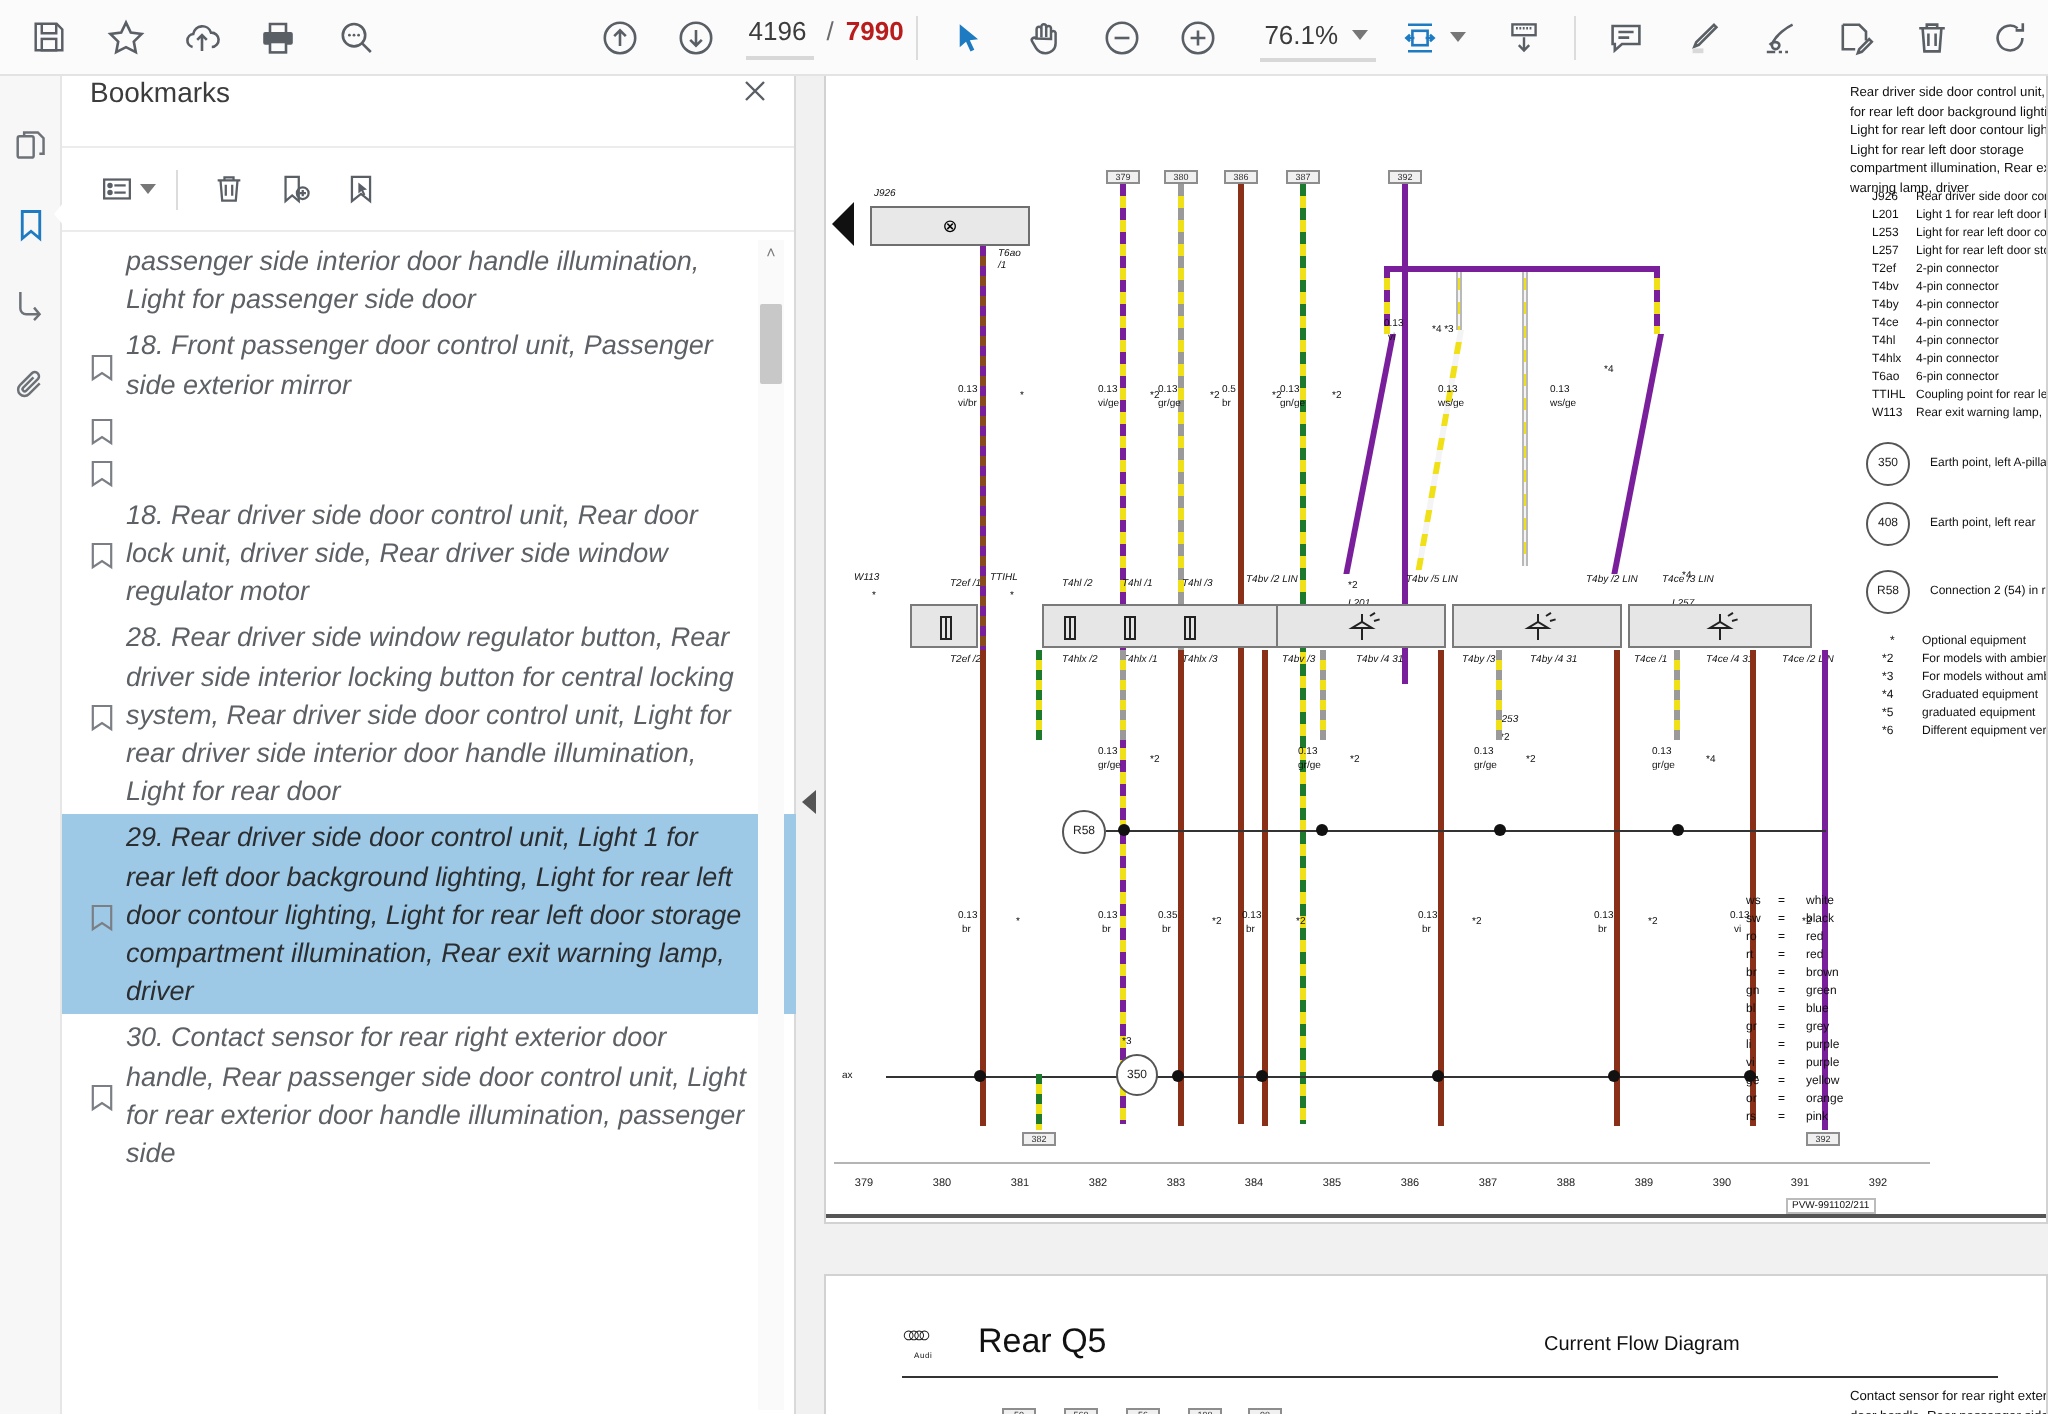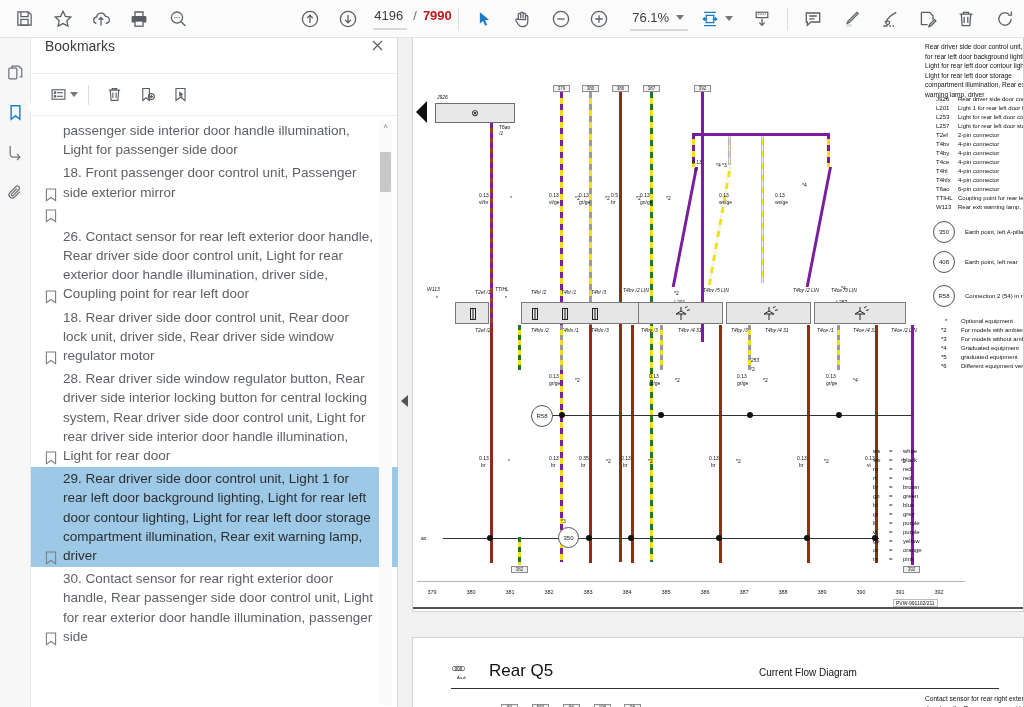--- a/index.html
+++ b/index.html
@@ -91,22 +91,22 @@
     justify-content: center; color: #5a5f66; cursor: pointer;
   }
   .bm-tool-caret { margin-left: -6px; margin-right: 4px; cursor: pointer; }
   .bm-tools-sep { width: 1px; height: 20px; background: #dcdcdc; margin: 0 7px 0 3px; }
 
   #bm-list {
     position: absolute; left: 0; top: 79px; width: 367px; height: 590px;
     overflow: hidden; padding-top: 2px;
   }
   .bm-item {
-    display: flex; align-items: flex-end;
-    padding: 2px 22px 2px 8px; cursor: pointer;
+    display: flex; align-items: center;
+    padding: 2px 22px 2px 8px; cursor: pointer; font-style: italic;
   }
   .bm-item.sel { background: #9ec9e6; }
   .bm-ico {
     flex: 0 0 24px; padding-top: 3px; color: #7b7f85;
     display: flex; justify-content: center;
   }
   .bm-ico.empty { visibility: hidden; }
   .bm-text {
     font-size: 13.5px; line-height: 19.2px; color: #5d6166;
     font-family: "Liberation Sans", sans-serif;
@@ -448,21 +448,20 @@
               <path d="M1.4 1h9.2v11.6L6 9.5l-4.6 3.1z"></path>
             </svg>
       </span>
     </div>
     <div class="bm-item">
       <span class="bm-ico">
         <svg width="12" height="14" viewBox="0 0 12 14" fill="none" stroke="currentColor" stroke-width="1.1">
               <path d="M1.4 1h9.2v11.6L6 9.5l-4.6 3.1z"></path>
             </svg>
       </span>
-      <span class="bm-text">26. Contact sensor for rear left exterior door handle, Rear driver side door control unit, Light for rear exterior door handle illumination, driver side, Coupling point for rear left door</span>
     </div>
     <div class="bm-item">
       <span class="bm-ico">
         <svg width="12" height="14" viewBox="0 0 12 14" fill="none" stroke="currentColor" stroke-width="1.1">
               <path d="M1.4 1h9.2v11.6L6 9.5l-4.6 3.1z"></path>
             </svg>
       </span>
       <span class="bm-text">18. Rear driver side door control unit, Rear door lock unit, driver side, Rear driver side window regulator motor</span>
     </div>
     <div class="bm-item">
@@ -799,21 +798,21 @@
    </div>
   </div>
 
   <div id="page-gap"></div>
 
   <div class="page" id="page2">
    <div class="pg-inner">
     <div class="audi-rings" style="left:38px; top:24px;">○○○○</div>
     <div class="audi-word" style="left:44px; top:37px;">Audi</div>
     <div class="audi-model" style="left:76px; top:23px;">Rear Q5</div>
-    <div class="cfd-title" style="left:346px; top:29px;">Current Flow Diagram</div>
+    <div class="cfd-title" style="left:359px; top:29px;">Current Flow Diagram</div>
     <div class="hdr-rule" style="left:38px; top:50px; width:548px;"></div>
 
     <div class="pinbox" style="left:88px; top:66px;">50</div>
 
     <div class="pinbox" style="left:119px; top:66px;">560</div>
 
     <div class="pinbox" style="left:150px; top:66px;">56</div>
 
     <div class="pinbox" style="left:181px; top:66px;">198</div>
 

